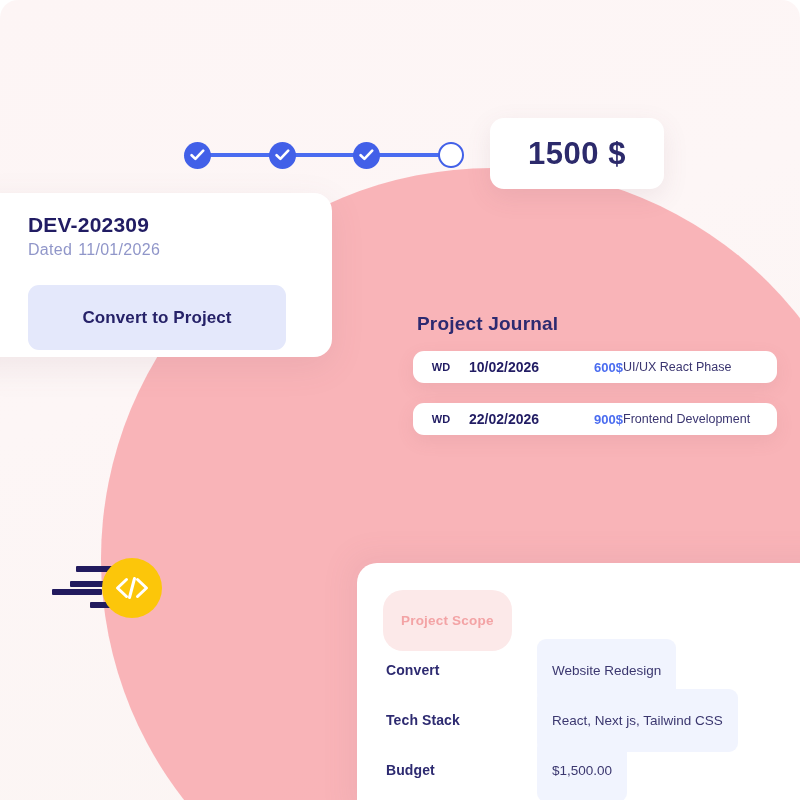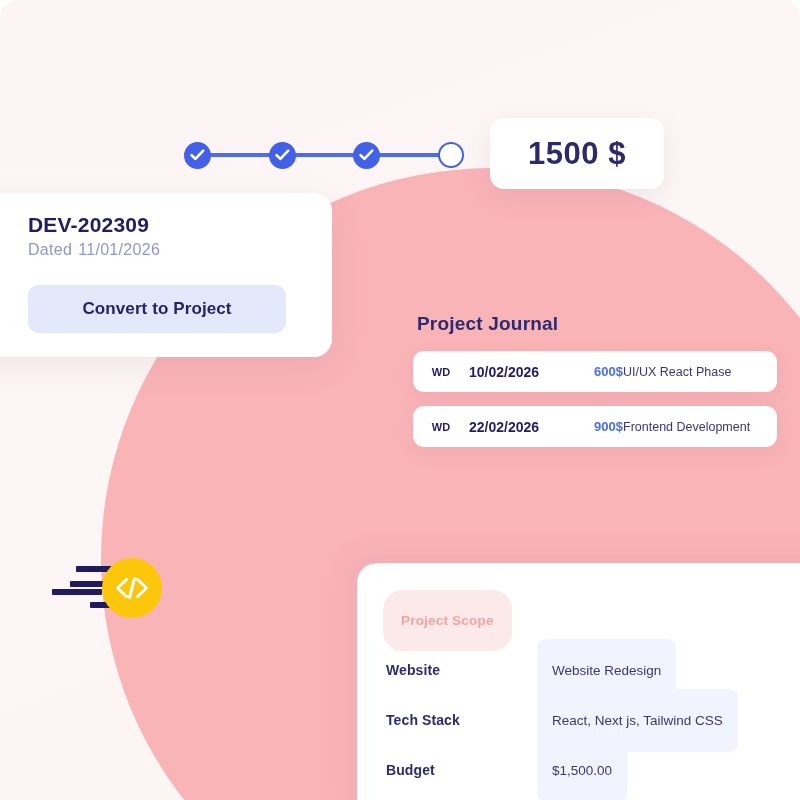--- a/index.html
+++ b/index.html
@@ -117,21 +117,21 @@
     font-size: 16px;
     color: #9096c9;
     letter-spacing: 0.3px;
   }
   .invoice-date .dated-label { margin-right: 6px; text-align: right; }
   .convert-btn {
     position: absolute;
     left: 68px;
     top: 92px;
     width: 258px;
-    height: 48px;
+    height: 65px;
     background: #e4e8fb;
     border: none;
     border-radius: 11px;
     font-family: "Liberation Sans", sans-serif;
     font-size: 17px;
     font-weight: 700;
     color: #262268;
     cursor: pointer;
     letter-spacing: 0.1px;
   }
@@ -146,22 +146,22 @@
   .journal-title {
     font-size: 19px;
     font-weight: 700;
     color: #2d2a70;
     margin: 0 0 16px 4px;
     letter-spacing: 0.2px;
   }
   .journal-row {
     background: #ffffff;
     border-radius: 11px;
-    height: 41px;
-    margin-bottom: 14px;
+    height: 32px;
+    margin-bottom: 20px;
     display: flex;
     align-items: center;
     box-shadow: 0 6px 18px rgba(150, 90, 100, 0.10);
     font-size: 12.5px;
   }
   .jr-wd {
     width: 56px;
     text-align: center;
     font-weight: 700;
     font-size: 11px;
@@ -347,21 +347,21 @@
         <path d="M22.5 3.5 L17.5 22.5" stroke="#ffffff" stroke-width="3" stroke-linecap="round"></path>
       </svg>
     </div>
   </div>
 
   <div class="scope-card">
     <div class="scope-chip">Project Scope</div>
     <div class="scope-rows">
 
       <div class="scope-row">
-        <div class="scope-label">Website</div>
+        <div class="scope-label">Convert</div>
         <div class="scope-value">Website Redesign</div>
       </div>
 
       <div class="scope-row">
         <div class="scope-label">Tech Stack</div>
         <div class="scope-value">React, Next js, Tailwind CSS</div>
       </div>
 
       <div class="scope-row">
         <div class="scope-label">Budget</div>

